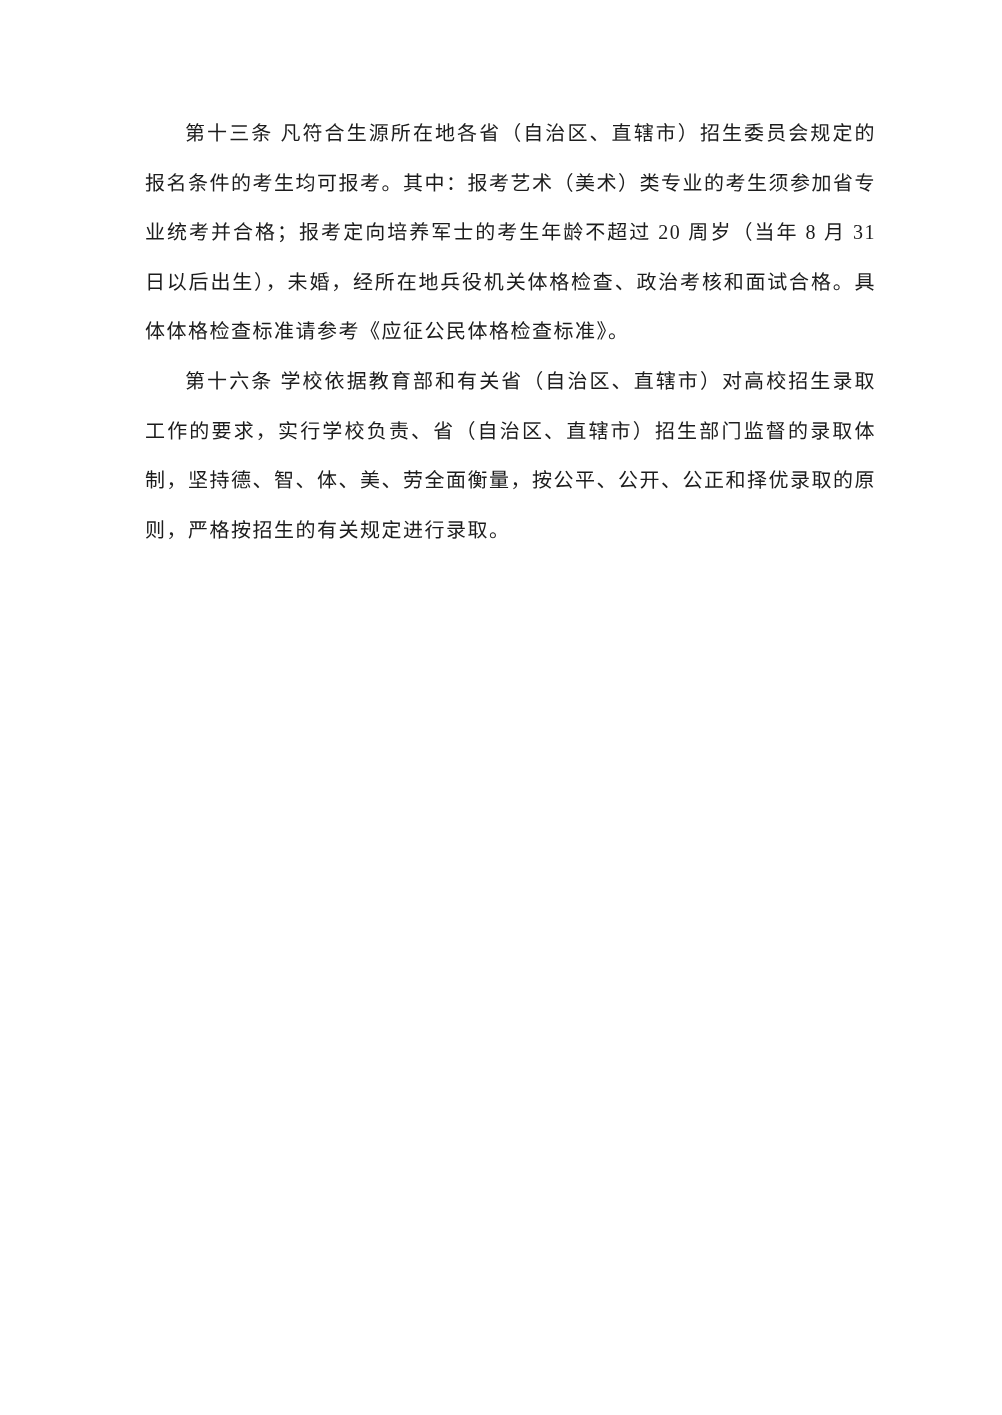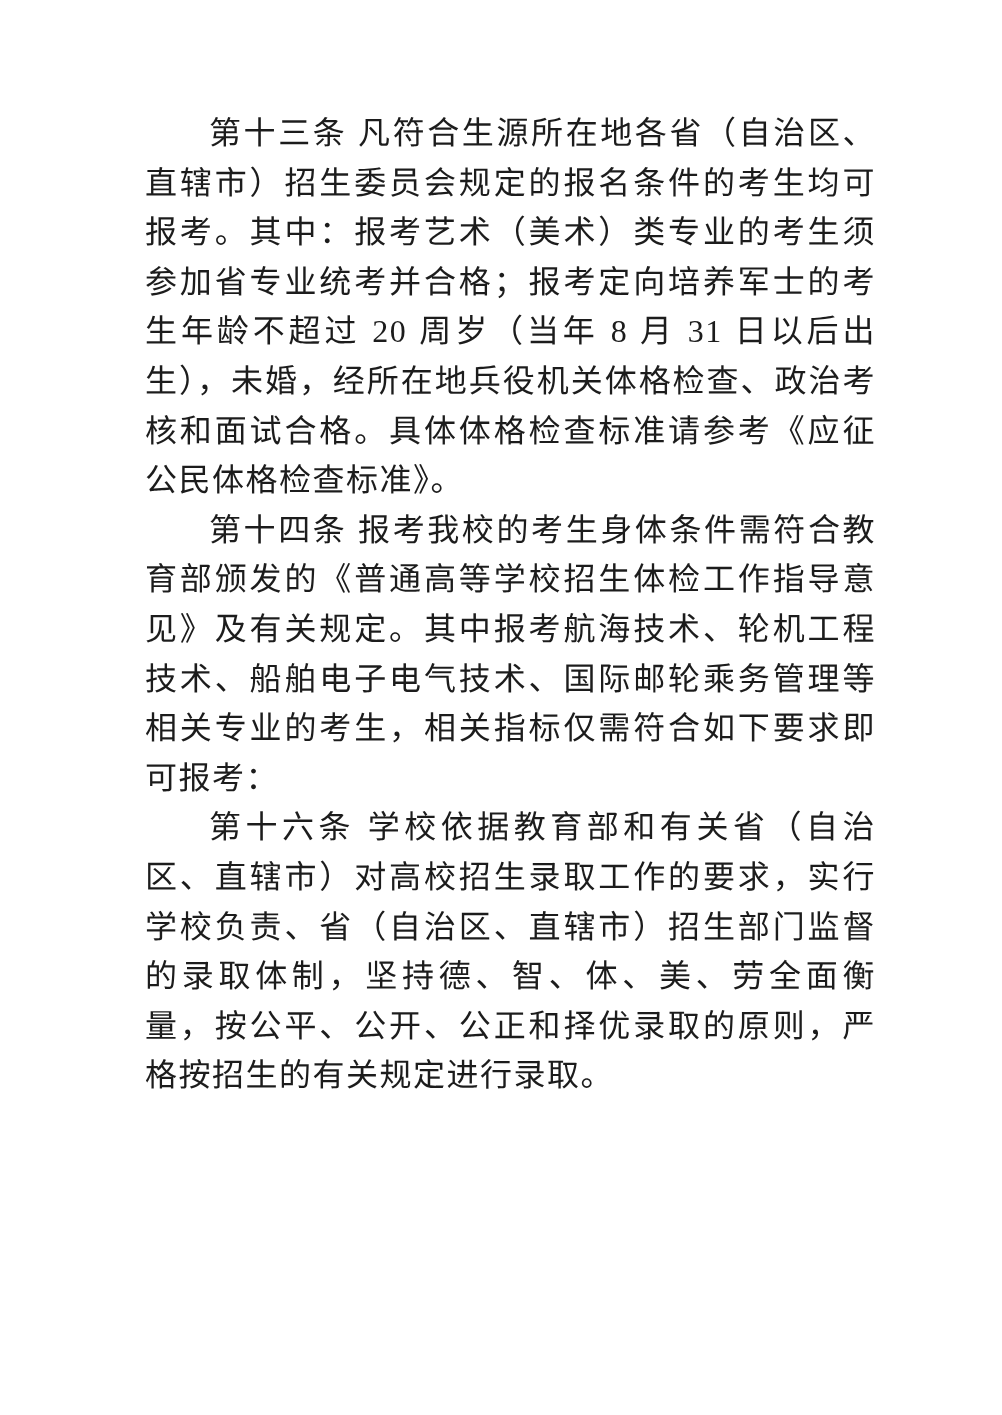--- a/index.html
+++ b/index.html
@@ -16,30 +16,29 @@
   .doc-page {
     position: absolute;
     left: 145px;
     top: 109px;
     width: 731px;
   }
   .doc-page p {
     margin: 0;
     padding: 0;
     font-family: "Liberation Serif", "DejaVu Serif", serif;
-    font-size: 32px;
+    font-size: 20px;
     line-height: 49.6px;
     color: #1c1c1c;
     text-align: justify;
     text-justify: inter-ideograph;
     text-indent: 2em;
     letter-spacing: 1.5px;
     word-break: break-all;
   }
 </style>
 </head>
 <body>
 
 <div class="doc-page">
   <p>第十三条 凡符合生源所在地各省（自治区、直辖市）招生委员会规定的报名条件的考生均可报考。其中：报考艺术（美术）类专业的考生须参加省专业统考并合格；报考定向培养军士的考生年龄不超过 20 周岁（当年 8 月 31 日以后出生），未婚，经所在地兵役机关体格检查、政治考核和面试合格。具体体格检查标准请参考《应征公民体格检查标准》。</p>
-  <p>第十四条 报考我校的考生身体条件需符合教育部颁发的《普通高等学校招生体检工作指导意见》及有关规定。其中报考航海技术、轮机工程技术、船舶电子电气技术、国际邮轮乘务管理等相关专业的考生，相关指标仅需符合如下要求即可报考：</p>
   <p>第十六条 学校依据教育部和有关省（自治区、直辖市）对高校招生录取工作的要求，实行学校负责、省（自治区、直辖市）招生部门监督的录取体制，坚持德、智、体、美、劳全面衡量，按公平、公开、公正和择优录取的原则，严格按招生的有关规定进行录取。</p>
 </div>
 
 </body></html>

